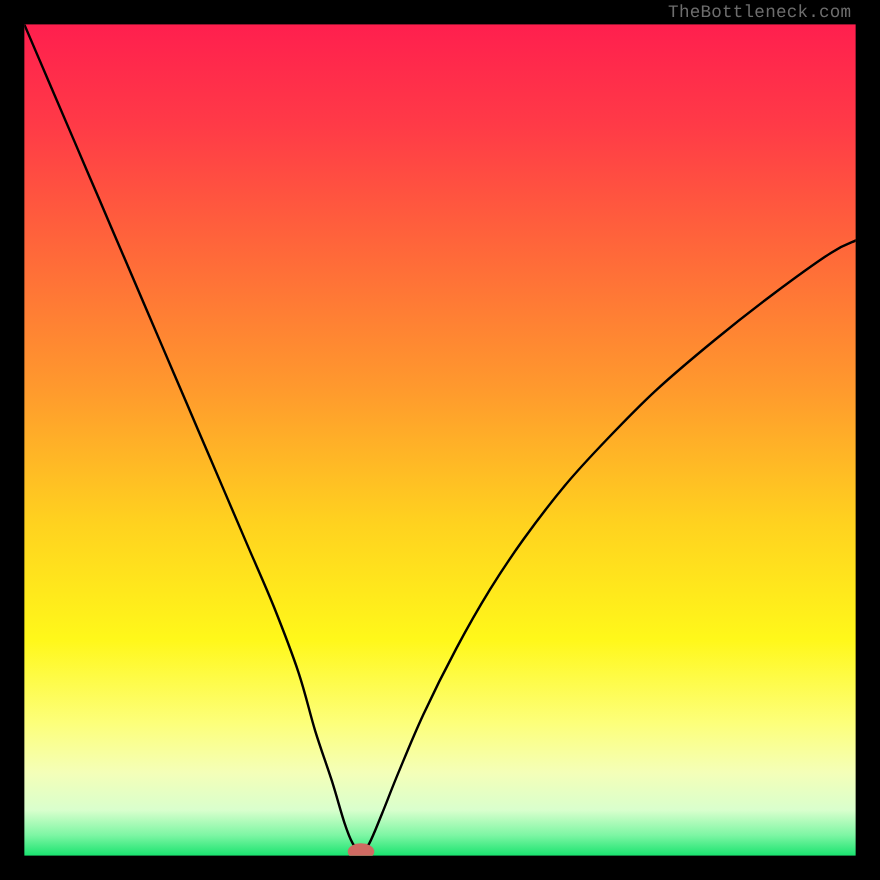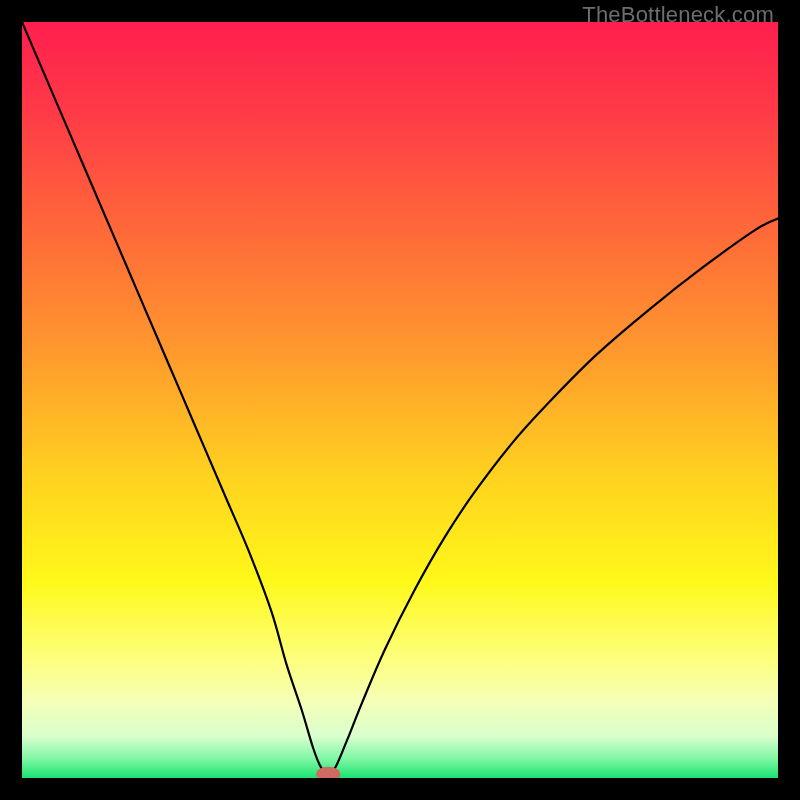--- a/index.html
+++ b/index.html
@@ -22,22 +22,22 @@
     position: absolute;
     left: 0;
     top: 0;
     width: 756px;
     height: 756px;
   }
   .watermark {
     position: absolute;
     top: 2px;
     right: 26px;
-    font-family: Liberation Sans, sans-serif;
-    font-size: 22px;
+    font-family: Liberation Mono, monospace;
+    font-size: 16px;
     color: #6d6d6d;
     letter-spacing: 0.2px;
     user-select: none;
   }
 </style>
 </head>
 <body>
 
 <div class="frame">
   <svg class="plot" viewBox="0 0 756 756" preserveAspectRatio="none">

